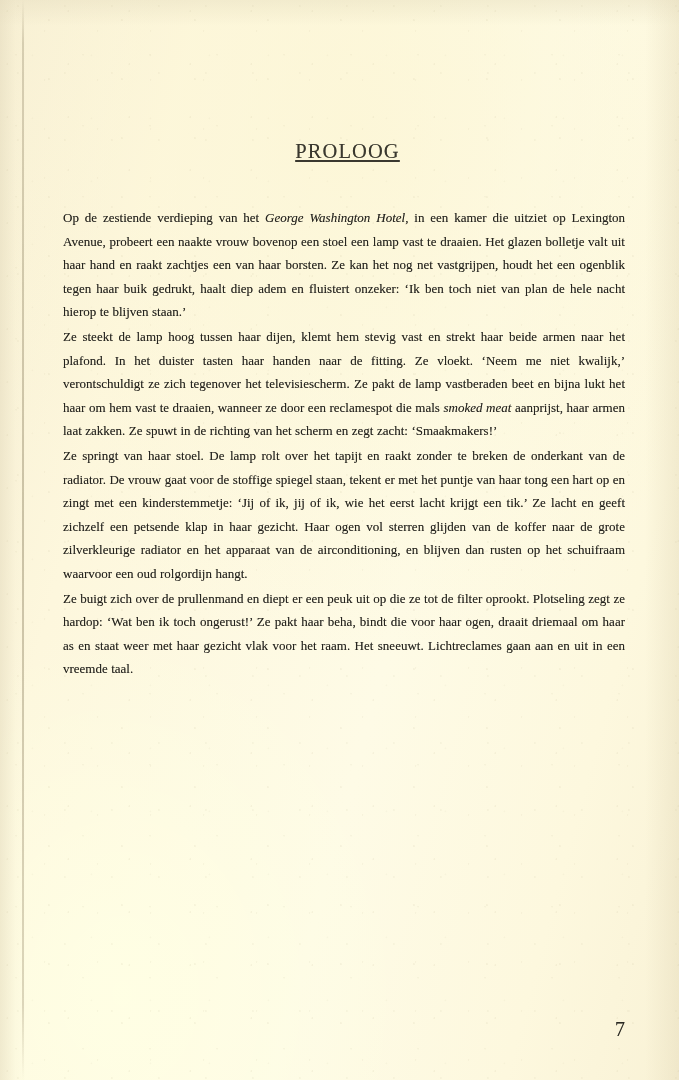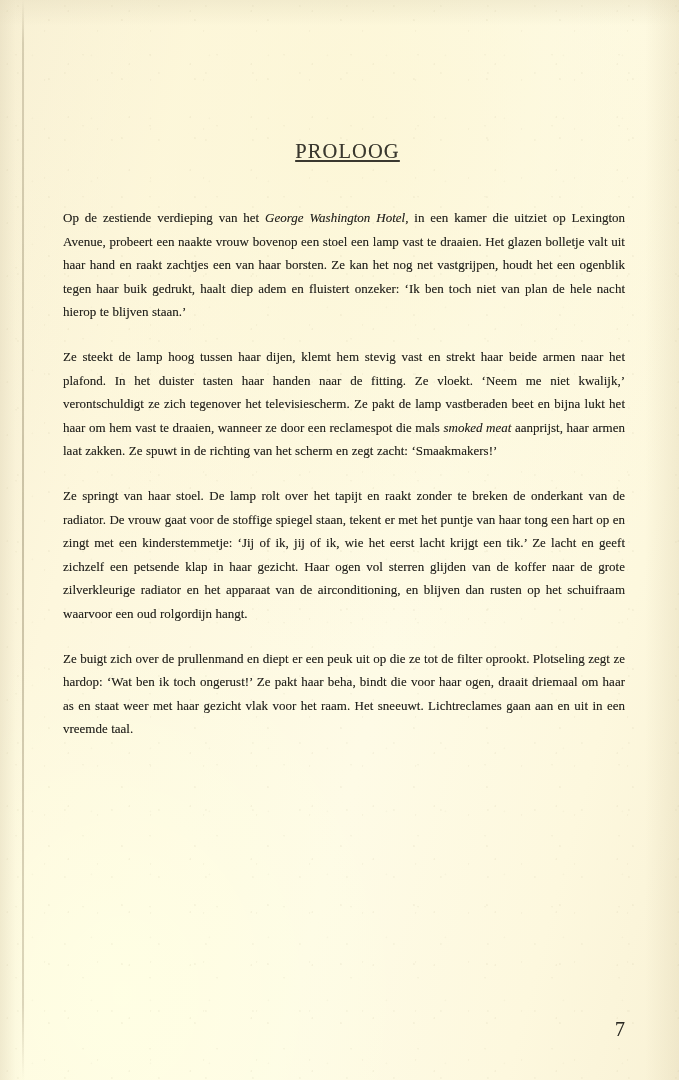--- a/index.html
+++ b/index.html
@@ -102,21 +102,21 @@
     margin: 0;
     text-align: justify;
     text-align-last: left;
     font-size: 13px;
     line-height: 23.6px;
     color: #25241f;
     word-spacing: 0.2px;
     text-shadow: 0 0 0.55px rgba(37,36,31,0.42);
   }
 
-  .para.gap { margin-top: 21px; }
+  .para.gap { margin-top: 1px; }
 
   .para em {
     font-style: italic;
   }
 
   .folio {
     position: absolute;
     left: 63px;
     width: 562px;
     top: 1018px;

